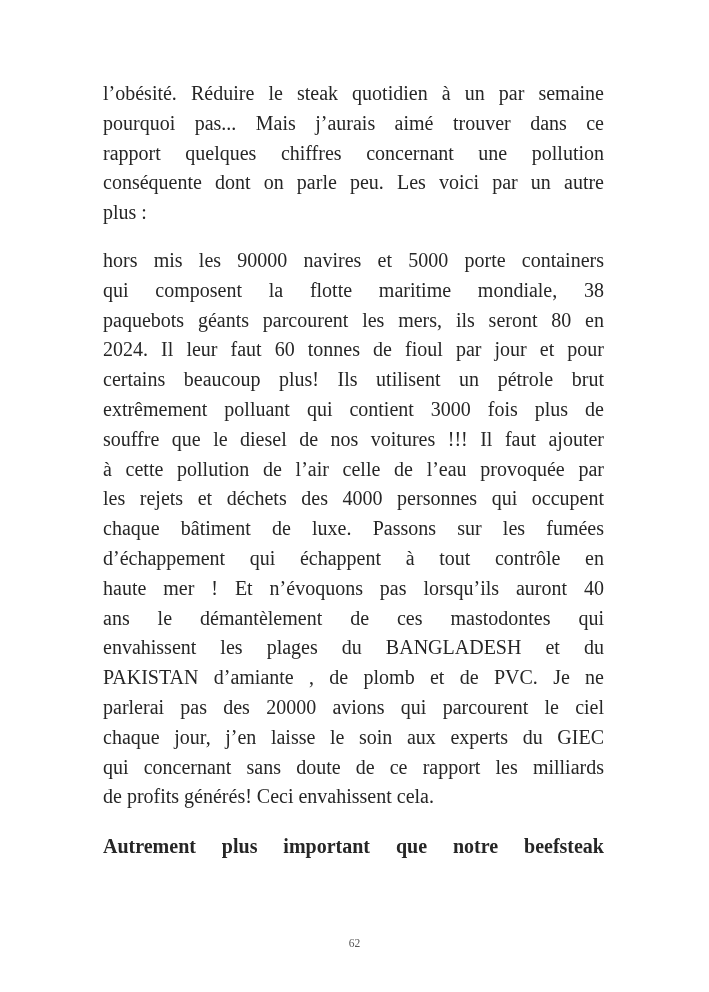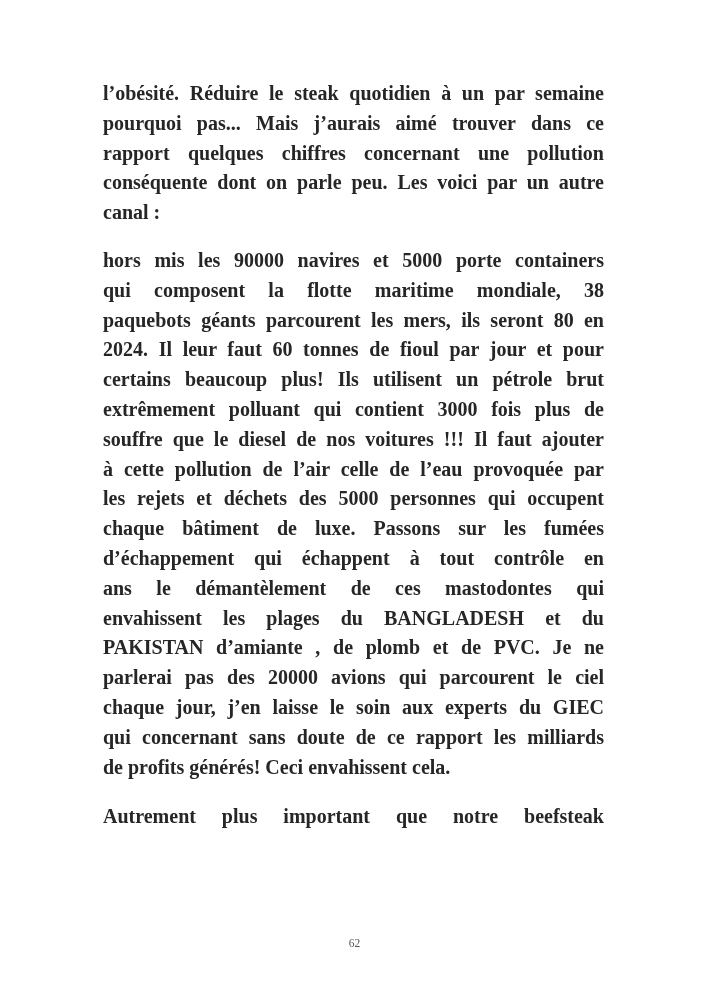--- a/index.html
+++ b/index.html
@@ -19,21 +19,21 @@
   .text-column {
     position: absolute;
     left: 103px;
     top: 79px;
     width: 501px;
   }
   .para {
     margin: 0 0 18px 0;
     font-size: 20px;
     line-height: 29.8px;
-    font-weight: bold;
+    font-weight: normal;
     hyphens: none;
   }
   .para.bold {
     font-weight: bold;
     margin-top: 20px;
   }
   .line {
     text-align: justify;
     text-align-last: justify;
     white-space: normal;
@@ -56,34 +56,35 @@
 </head>
 <body>
 
 <div class="page">
   <div class="text-column">
       <div class="para">
         <div class="line">l’obésité. Réduire le steak quotidien à un par semaine</div>
         <div class="line">pourquoi pas... Mais j’aurais aimé trouver dans ce</div>
         <div class="line">rapport quelques chiffres concernant une pollution</div>
         <div class="line">conséquente dont on parle peu. Les voici par un autre</div>
-        <div class="line last">canal :</div>
+        <div class="line last">plus :</div>
       </div>
       <div class="para">
         <div class="line">hors mis les 90000 navires et 5000 porte containers</div>
         <div class="line">qui composent la flotte maritime mondiale, 38</div>
         <div class="line">paquebots géants parcourent les mers, ils seront 80 en</div>
         <div class="line">2024. Il leur faut 60 tonnes de fioul par jour et pour</div>
         <div class="line">certains beaucoup plus! Ils utilisent un pétrole brut</div>
         <div class="line">extrêmement polluant qui contient 3000 fois plus de</div>
         <div class="line">souffre que le diesel de nos voitures !!! Il faut ajouter</div>
         <div class="line">à cette pollution de l’air celle de l’eau provoquée par</div>
-        <div class="line">les rejets et déchets des 5000 personnes qui occupent</div>
+        <div class="line">les rejets et déchets des 4000 personnes qui occupent</div>
         <div class="line">chaque bâtiment de luxe. Passons sur les fumées</div>
         <div class="line">d’échappement qui échappent à tout contrôle en</div>
+        <div class="line">haute mer ! Et n’évoquons pas lorsqu’ils auront 40</div>
         <div class="line">ans le démantèlement de ces mastodontes qui</div>
         <div class="line">envahissent les plages du BANGLADESH et du</div>
         <div class="line">PAKISTAN d’amiante , de plomb et de PVC. Je ne</div>
         <div class="line">parlerai pas des 20000 avions qui parcourent le ciel</div>
         <div class="line">chaque jour, j’en laisse le soin aux experts du GIEC</div>
         <div class="line">qui concernant sans doute de ce rapport les milliards</div>
         <div class="line last">de profits générés! Ceci envahissent cela.</div>
       </div>
       <div class="para bold">
         <div class="line">Autrement plus important que notre beefsteak</div>

